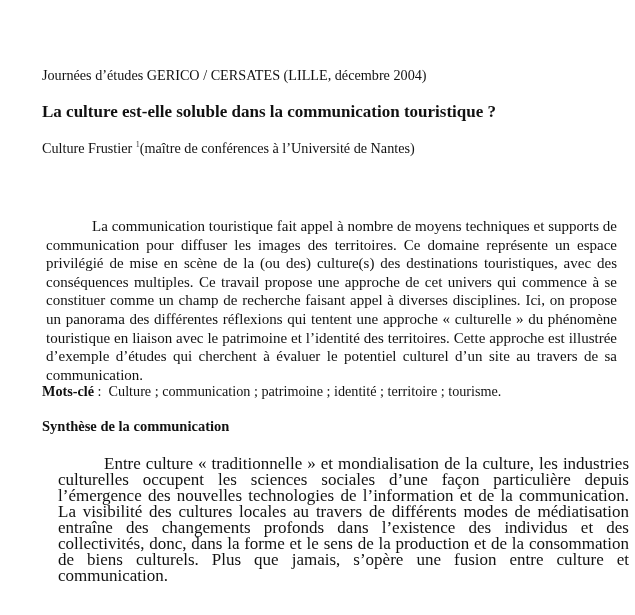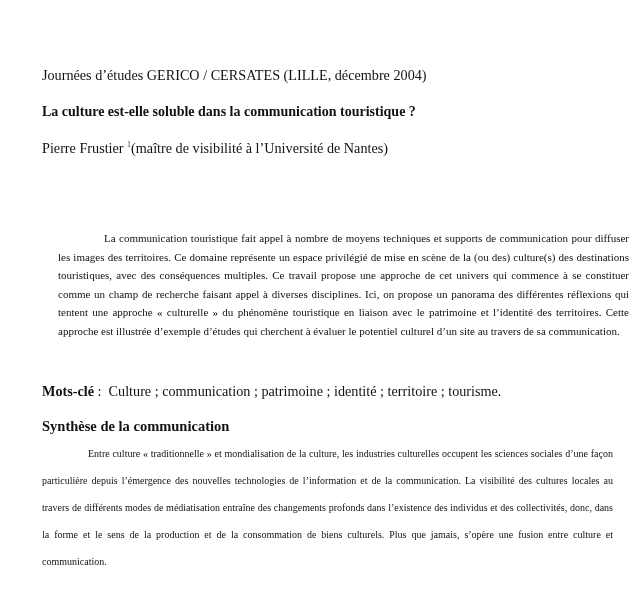--- a/index.html
+++ b/index.html
@@ -28,21 +28,21 @@
       width: 571px;
     }
     .conference {
       top: 58px;
       font-size: 14.2px;
       line-height: 18px;
       white-space: nowrap;
     }
     .title {
       top: 92px;
-      font-size: 14px;
+      font-size: 17px;
       font-weight: bold;
       line-height: 24px;
       white-space: nowrap;
     }
     .author {
       top: 131px;
       font-size: 14.2px;
       line-height: 18px;
       white-space: nowrap;
     }
@@ -56,61 +56,61 @@
       top: 166px;
       font-size: 14.5px;
       font-weight: bold;
       line-height: 18px;
       text-decoration: underline wavy #d02020;
       text-decoration-thickness: 1px;
       text-underline-offset: 3px;
     }
     .abstract {
       top: 205px;
-      font-size: 11px;
+      font-size: 15px;
       line-height: 18.6px;
       text-align: justify;
       text-indent: 46px;
-      margin: 16px;
+      margin: 4px;
     }
     .keywords {
       top: 374px;
       font-size: 14.2px;
       line-height: 18px;
       white-space: nowrap;
     }
     .keywords .kw-label {
       font-weight: bold;
     }
     .synthese-heading {
       top: 409px;
       font-size: 14.5px;
       font-weight: bold;
       line-height: 18px;
     }
     .synthese {
       top: 432px;
-      font-size: 10px;
-      line-height: 27px;
+      font-size: 17px;
+      line-height: 16px;
       text-align: justify;
       text-indent: 46px;
-      margin: 0;
+      margin: 16px;
     }
   </style>
 </head>
 <body>
 
 <div class="page">
 
   <div class="line-block conference">Journées d’études GERICO / CERSATES (LILLE, décembre 2004)</div>
 
   <div class="line-block title">La culture est-elle soluble dans la communication touristique ?</div>
 
   <div class="line-block author">
-    <span>Pierre Frustier </span><sup>1</sup><span>(maître de visibilité à l’Université de Nantes)</span>
+    <span>Culture Frustier </span><sup>1</sup><span>(maître de conférences à l’Université de Nantes)</span>
   </div>
 
 
   <p class="line-block abstract">La communication touristique fait appel à nombre de moyens techniques et supports de communication pour diffuser les images des territoires. Ce domaine représente un espace privilégié de mise en scène de la (ou des) culture(s) des destinations touristiques, avec des conséquences multiples. Ce travail propose une approche de cet univers qui commence à se constituer comme un champ de recherche faisant appel à diverses disciplines. Ici, on propose un panorama des différentes réflexions qui tentent  une approche « culturelle » du phénomène touristique en liaison avec le patrimoine et l’identité des territoires. Cette approche est illustrée d’exemple d’études qui cherchent à évaluer le potentiel culturel d’un site au travers de sa communication.</p>
 
   <div class="line-block synthese-heading">Synthèse de la communication</div>
 
   <div class="line-block keywords">
     <span class="kw-label">Mots-clé</span><span style="white-space:pre"> :  </span><span>Culture ; communication ; patrimoine ; identité ; territoire ; tourisme.</span>
   </div>

